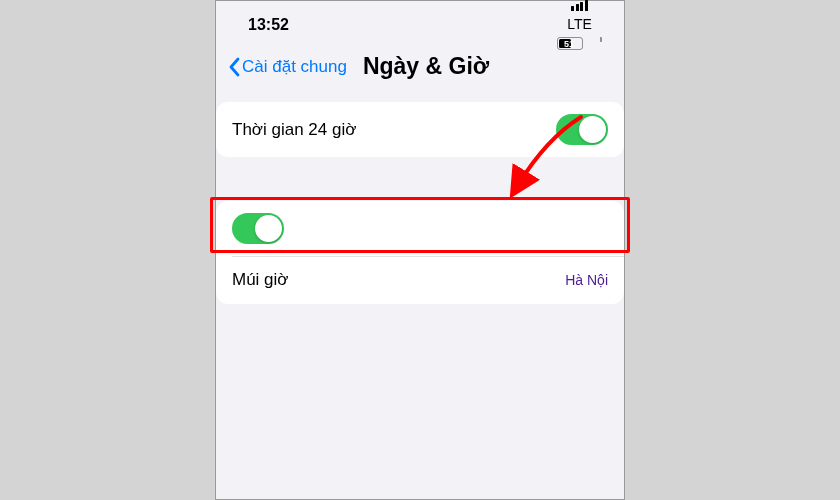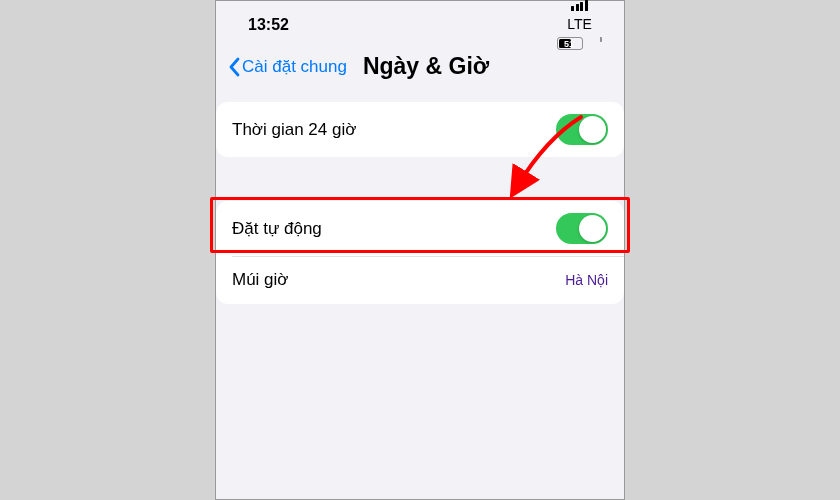--- a/index.html
+++ b/index.html
@@ -242,21 +242,20 @@
         <div class="toggle">
           <div class="toggle-thumb"></div>
         </div>
       </div>
     </div>
 
     <div class="spacer"></div>
 
     <div class="settings-group" style="position:relative;">
       <div class="settings-row">
-        <div class="row-label">Đặt tự động</div>
         <div class="toggle">
           <div class="toggle-thumb"></div>
         </div>
       </div>
       <div class="settings-row">
         <div class="row-label">Múi giờ</div>
         <div class="row-value">Hà Nội</div>
       </div>
       <div class="highlight-box" style="left:-6px; right:-6px; top:-4px; height:56px;"></div>
     </div>

